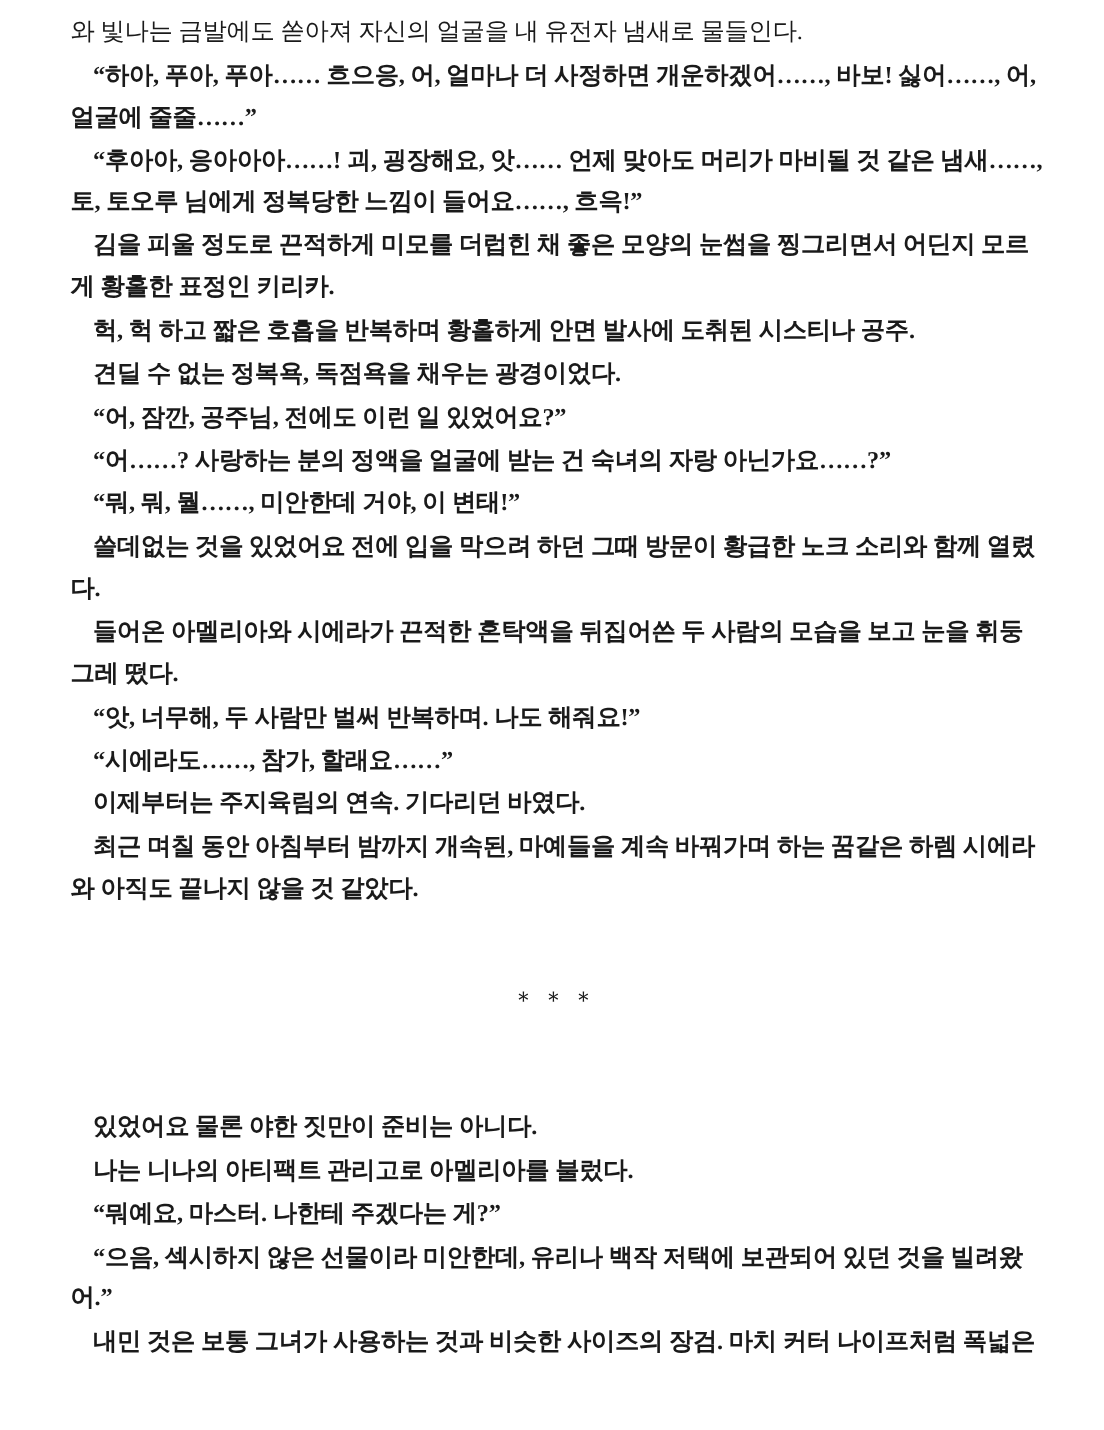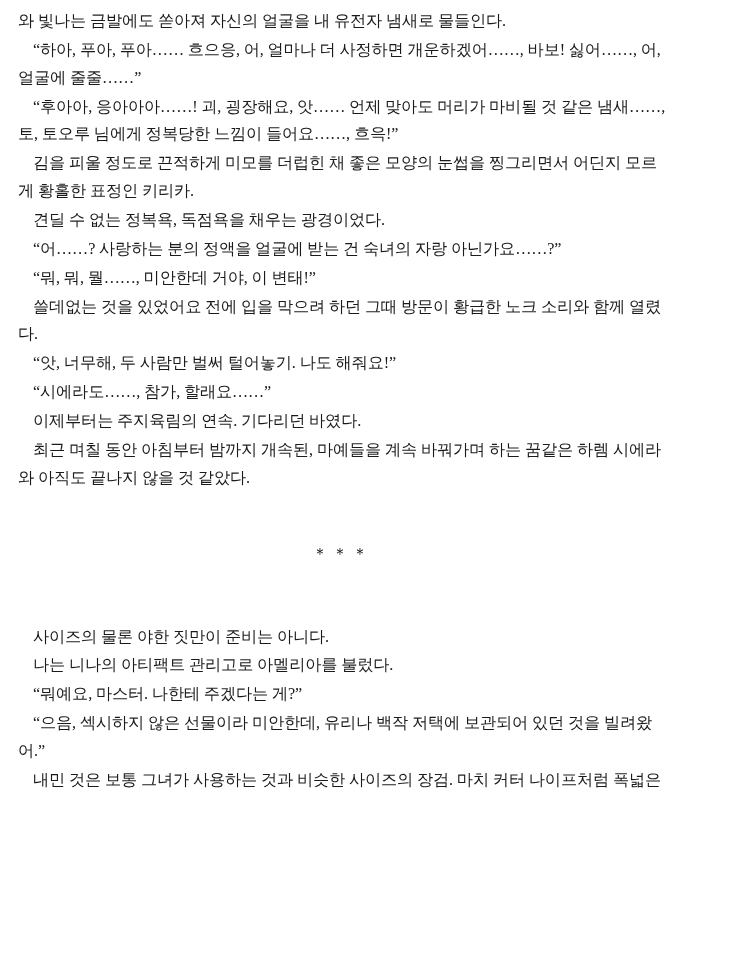--- a/index.html
+++ b/index.html
@@ -13,31 +13,33 @@
     font-family: "Liberation Serif", "DejaVu Serif", serif;
     color: #1a1a1a;
     overflow: hidden;
   }
   .page {
     box-sizing: border-box;
     width: 684px;
     height: 953px;
     padding: 8px 18px 0 18px;
     background: #ffffff;
+    margin-left: 29px;
   }
   .para {
     font-size: 16.2px;
     line-height: 1.72;
     margin: 0 0 1px 0;
     text-align: left;
     letter-spacing: -0.15px;
     word-break: break-all;
   }
   .para.indent {
     text-indent: 15px;
+    font-weight: bold;
   }
   .para.noindent {
     text-indent: 0;
   }
   .divider {
     text-align: center;
     font-size: 16px;
     letter-spacing: 4px;
     margin: 0;
     padding: 0;
@@ -52,30 +54,33 @@
 </style>
 </head>
 <body>
 
 <div class="page">
   <div id="body-root">
       <p class="para noindent">와 빛나는 금발에도 쏟아져 자신의 얼굴을 내 유전자 냄새로 물들인다.</p>
       <p class="para indent">“하아, 푸아, 푸아…… 흐으응, 어, 얼마나 더 사정하면 개운하겠어……, 바보! 싫어……, 어, 얼굴에 줄줄……”</p>
       <p class="para indent">“후아아, 응아아아……! 괴, 굉장해요, 앗…… 언제 맞아도 머리가 마비될 것 같은 냄새……, 토, 토오루 님에게 정복당한 느낌이 들어요……, 흐윽!”</p>
       <p class="para indent">김을 피울 정도로 끈적하게 미모를 더럽힌 채 좋은 모양의 눈썹을 찡그리면서 어딘지 모르게 황홀한 표정인 키리카.</p>
+      <p class="para indent">헉, 헉 하고 짧은 호흡을 반복하며 황홀하게 안면 발사에 도취된 시스티나 공주.</p>
       <p class="para indent">견딜 수 없는 정복욕, 독점욕을 채우는 광경이었다.</p>
+      <p class="para indent">“어, 잠깐, 공주님, 전에도 이런 일 있었어요?”</p>
       <p class="para indent">“어……? 사랑하는 분의 정액을 얼굴에 받는 건 숙녀의 자랑 아닌가요……?”</p>
       <p class="para indent">“뭐, 뭐, 뭘……, 미안한데 거야, 이 변태!”</p>
       <p class="para indent">쓸데없는 것을 있었어요 전에 입을 막으려 하던 그때 방문이 황급한 노크 소리와 함께 열렸다.</p>
-      <p class="para indent">“앗, 너무해, 두 사람만 벌써 털어놓기. 나도 해줘요!”</p>
+      <p class="para indent">들어온 아멜리아와 시에라가 끈적한 혼탁액을 뒤집어쓴 두 사람의 모습을 보고 눈을 휘둥그레 떴다.</p>
+      <p class="para indent">“앗, 너무해, 두 사람만 벌써 반복하며. 나도 해줘요!”</p>
       <p class="para indent">“시에라도……, 참가, 할래요……”</p>
       <p class="para indent">이제부터는 주지육림의 연속. 기다리던 바였다.</p>
       <p class="para indent">최근 며칠 동안 아침부터 밤까지 개속된, 마예들을 계속 바꿔가며 하는 꿈같은 하렘 시에라와 아직도 끝나지 않을 것 같았다.</p>
       <div class="gap-large"></div>
       <div class="divider">＊＊＊</div>
       <div class="gap-after-divider"></div>
-      <p class="para indent">사이즈의 물론 야한 짓만이 준비는 아니다.</p>
+      <p class="para indent">있었어요 물론 야한 짓만이 준비는 아니다.</p>
       <p class="para indent">나는 니나의 아티팩트 관리고로 아멜리아를 불렀다.</p>
       <p class="para indent">“뭐예요, 마스터. 나한테 주겠다는 게?”</p>
       <p class="para indent">“으음, 섹시하지 않은 선물이라 미안한데, 유리나 백작 저택에 보관되어 있던 것을 빌려왔어.”</p>
       <p class="para indent">내민 것은 보통 그녀가 사용하는 것과 비슷한 사이즈의 장검. 마치 커터 나이프처럼 폭넓은</p>
     </div>
 </div>
 
 </body></html>

